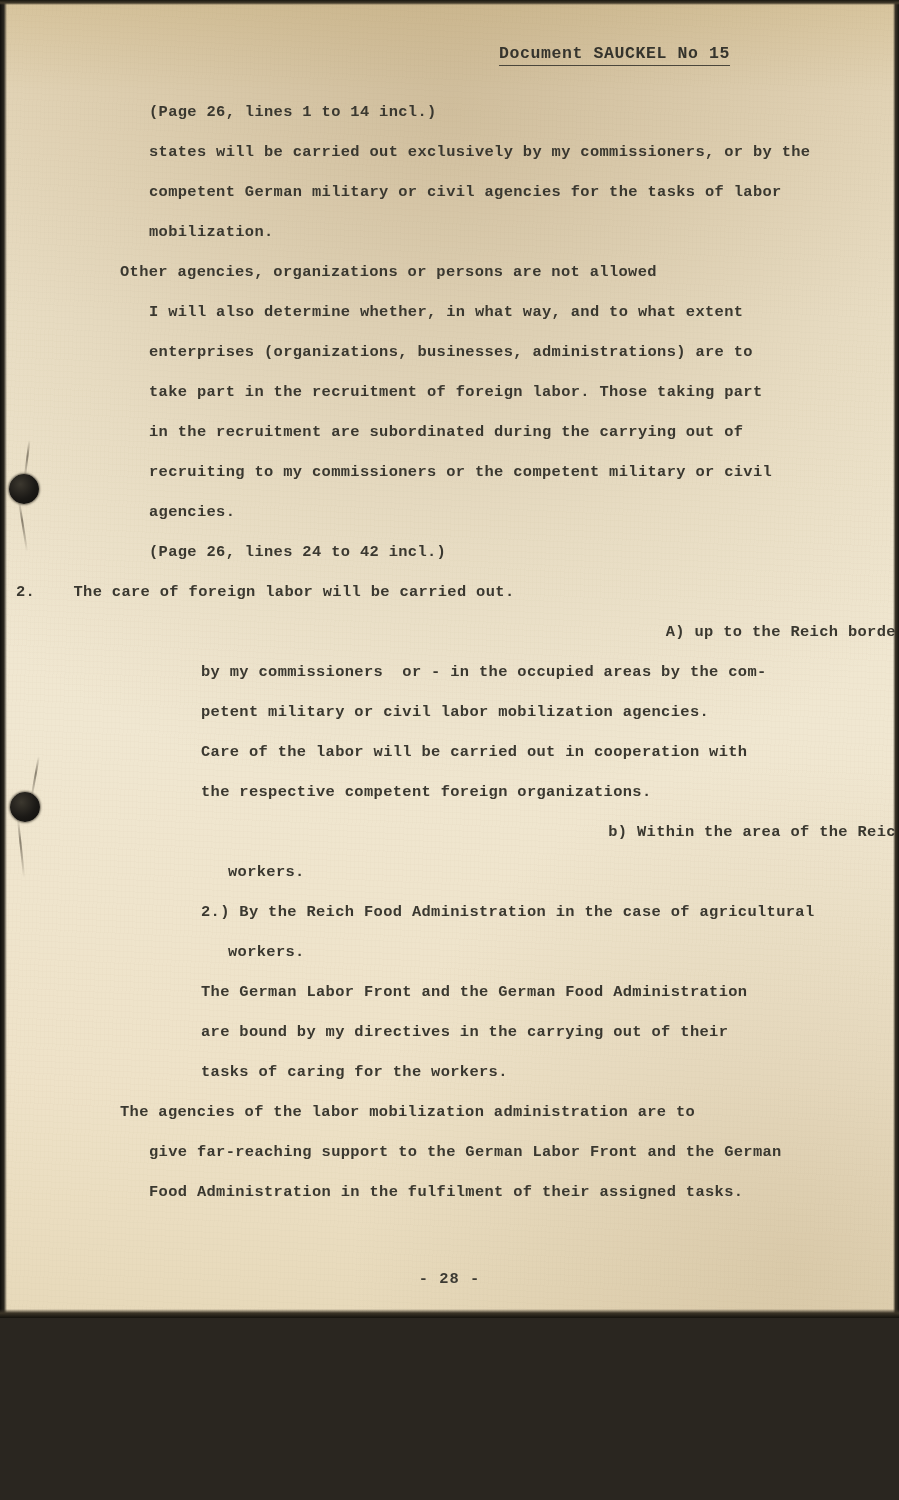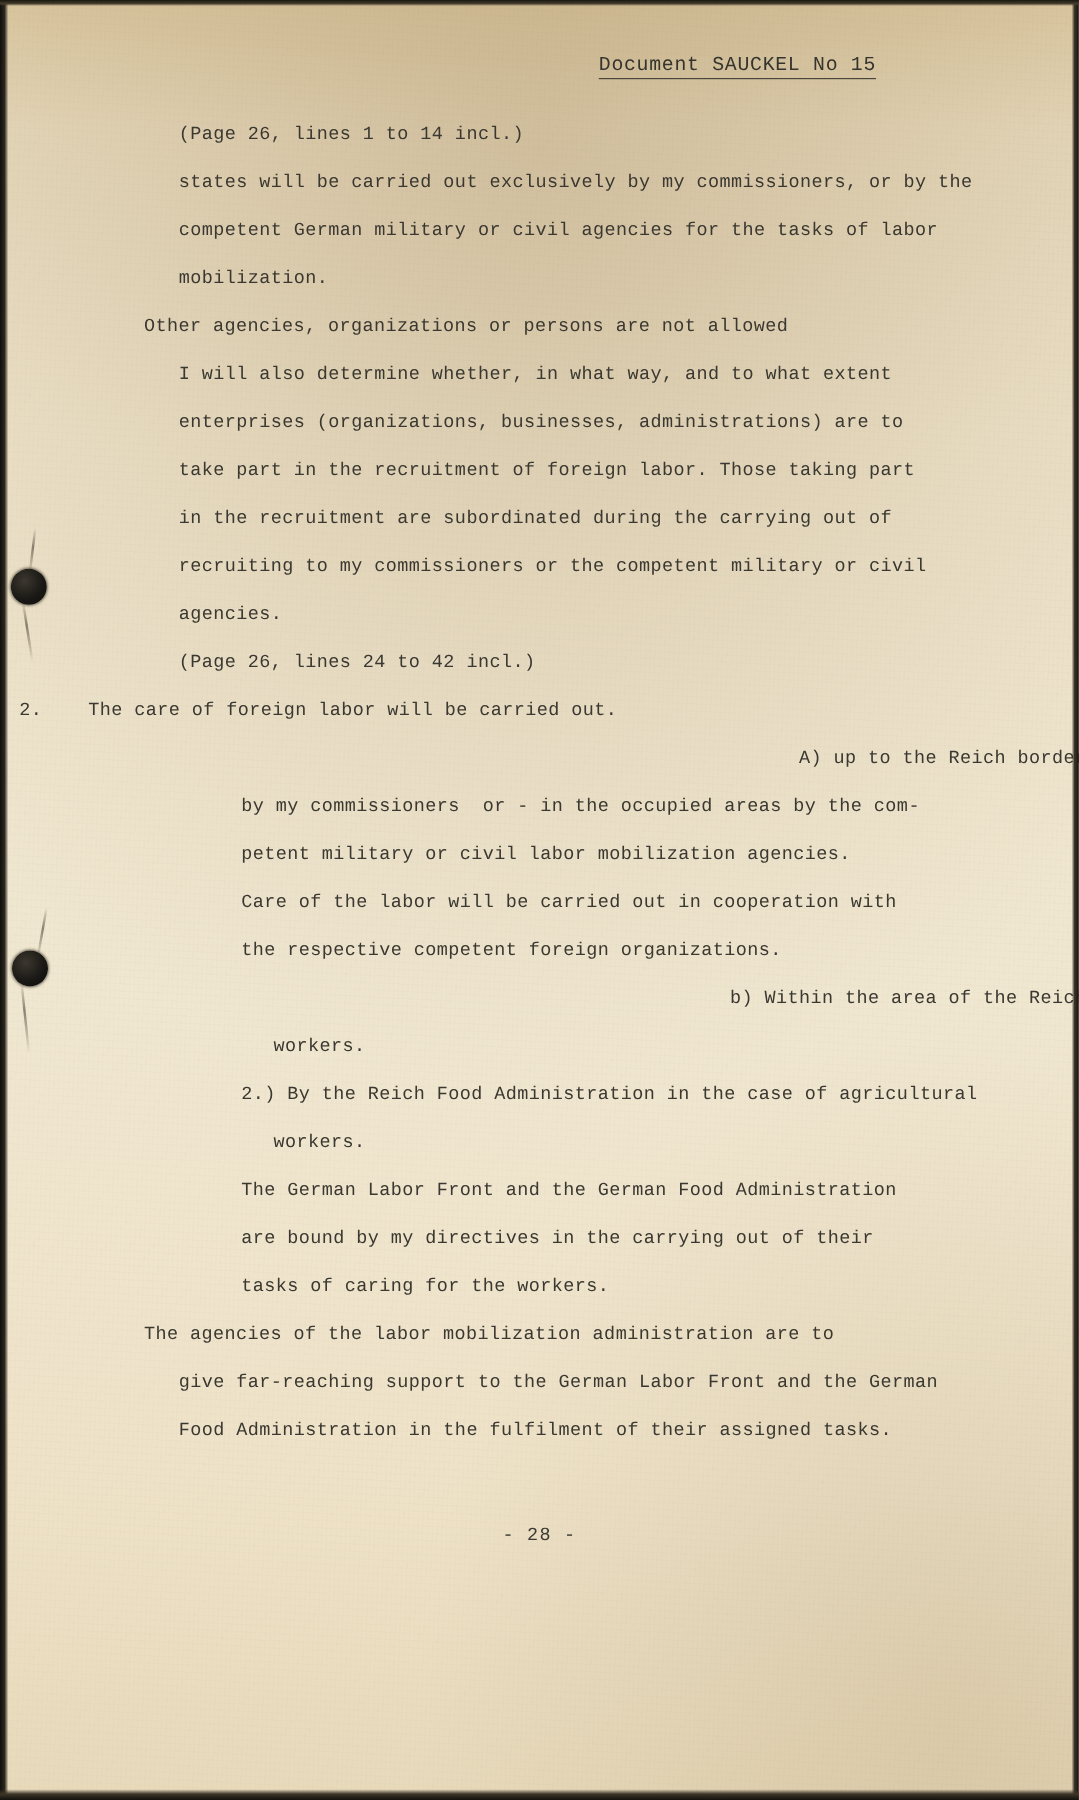--- a/index.html
+++ b/index.html
@@ -12,26 +12,27 @@
     width: 899px;
     height: 1500px;
     overflow: hidden;
     font-family: "Liberation Mono", "DejaVu Sans Mono", monospace;
   }
 
   
   #page {
     position: relative;
     width: 899px;
-    height: 1500px;
+    height: 1318px;
     background:
       radial-gradient(ellipse 120% 80% at 50% 8%,  rgba(158,130,86,0.34) 0%, rgba(158,130,86,0.10) 42%, rgba(158,130,86,0) 66%),
       radial-gradient(ellipse 70% 55% at 88% 96%, rgba(150,124,82,0.18) 0%, rgba(150,124,82,0) 70%),
       linear-gradient(180deg, #ddcba4 0%, #e9dcc0 7%, #efe5cd 24%, #f0e7d1 55%, #eee2c8 82%, #e7d9ba 100%);
     box-sizing: border-box;
+    font-weight: bold;
   }
 
   
   #grain {
     position: absolute;
     inset: 0;
     pointer-events: none;
     opacity: .5;
     background-image:
       repeating-linear-gradient(92deg, rgba(120,100,64,0.035) 0px, rgba(120,100,64,0.035) 1px, rgba(0,0,0,0) 1px, rgba(0,0,0,0) 4px),

